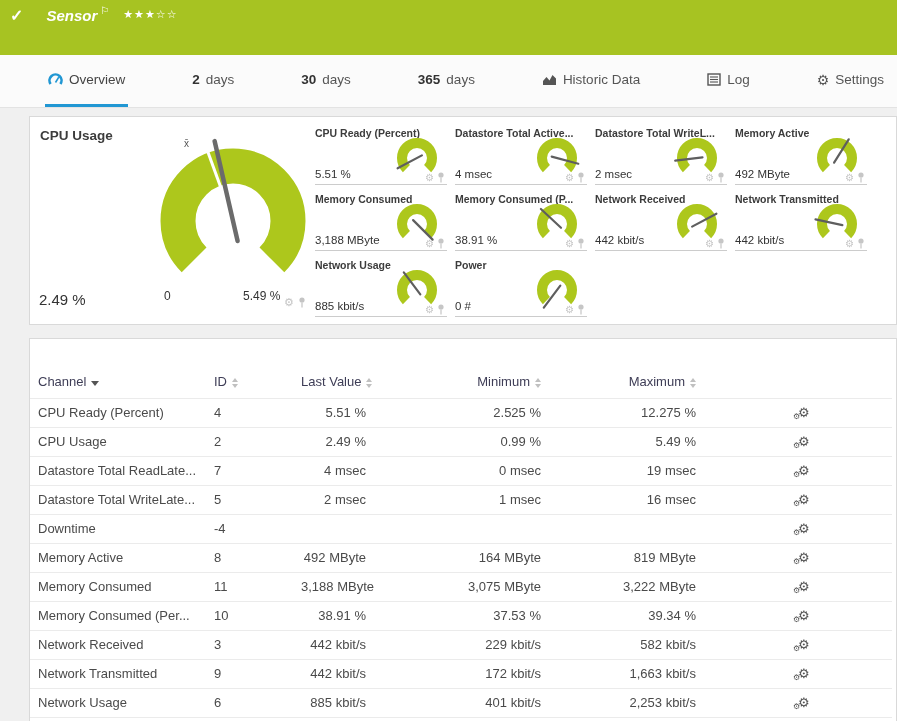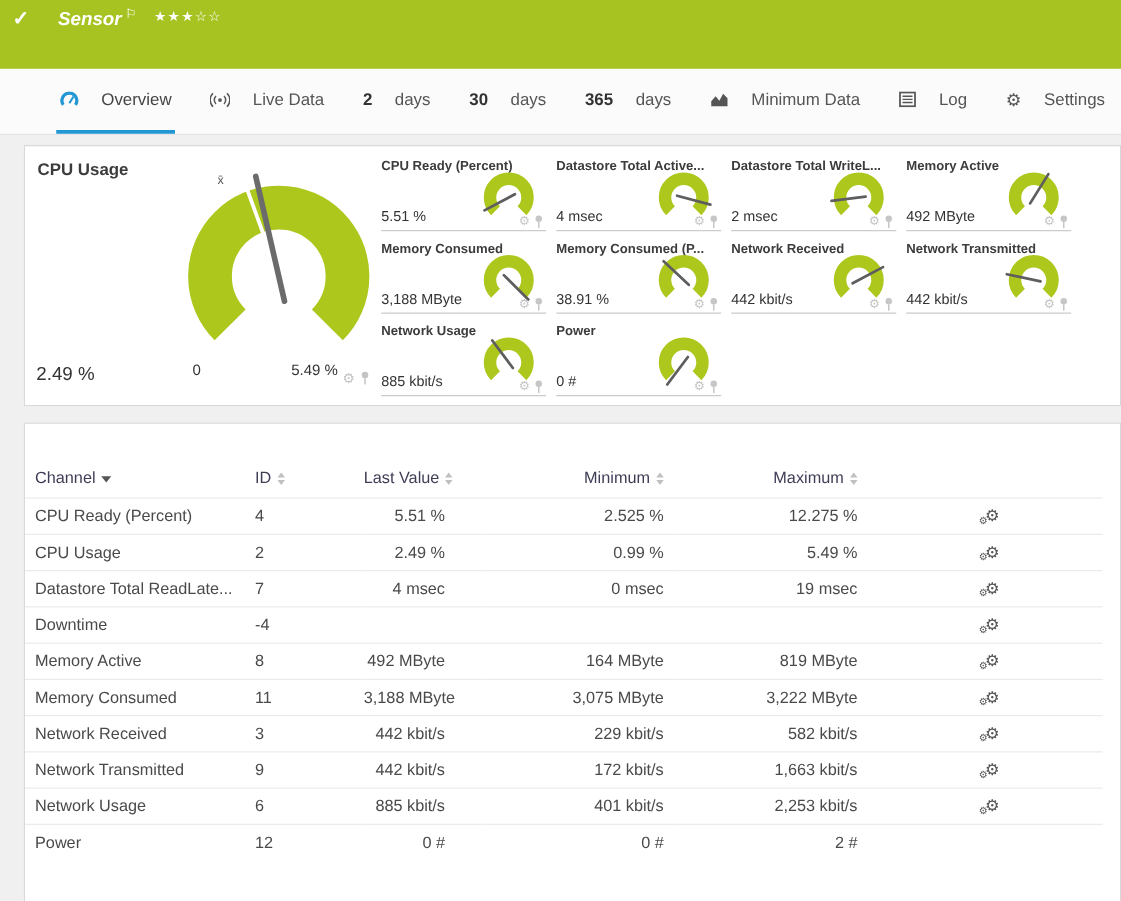--- a/index.html
+++ b/index.html
@@ -12,28 +12,28 @@
   .topbar-row{display:flex;align-items:flex-start;padding:7px 0 0 10px;}
   .check{font-size:16px;font-weight:bold;line-height:18px;}
   .kind{font-style:italic;font-weight:700;font-size:15px;margin-left:23px;line-height:18px;}
   .ttl{font-weight:700;font-size:15px;margin-left:5px;line-height:18px;}
   .flag{font-size:10px;margin-left:3px;margin-top:-2px;cursor:pointer;}
   .stars{margin-left:14px;font-size:11px;letter-spacing:1px;line-height:14px;cursor:pointer;}
   .ok{font-size:11px;font-weight:700;margin:4px 0 0 45px;}
   
   .tabbar{height:52px;background:#fbfbfb;border-bottom:1px solid #e3e3e3;
     display:flex;justify-content:space-between;align-items:stretch;padding:0 10px 0 45px;}
-  .tab{display:flex;align-items:center;gap:18px;font-size:13.5px;color:#555;
+  .tab{display:flex;align-items:center;gap:6px;font-size:13.5px;color:#555;
     border-bottom:3px solid transparent;padding:0 3px;cursor:pointer;white-space:nowrap;}
   .tab.active{border-bottom-color:#2197d3;color:#444;}
   .tab-num{font-weight:700;color:#333;}
   .tico{display:inline-flex;align-items:center;}
   .uni{font-size:14px;line-height:1;color:#555;}
   
-  .card{background:#fff;border:1px solid #d9d9d9;margin-left:19px;}
+  .card{background:#fff;border:1px solid #d9d9d9;margin-left:29px;}
   .gauge-card{height:207px;margin-top:8px;position:relative;}
   .table-card{margin-top:13px;height:420px;}
   
   .big-title{position:absolute;left:10px;top:11px;font-size:13.5px;font-weight:700;color:#3c3c3c;}
   .big-svg{position:absolute;left:103px;top:14px;}
   .big-val{position:absolute;left:9px;top:174px;font-size:15px;color:#333;}
   .big-min{position:absolute;left:134px;top:172px;font-size:12px;color:#333;}
   .big-max{position:absolute;left:213px;top:172px;font-size:12px;color:#333;}
   .big-icons{position:absolute;left:254px;top:179px;display:flex;gap:4px;align-items:center;color:#c4c4c4;font-size:11px;cursor:pointer;}
   
@@ -82,50 +82,38 @@
     <div class="tab active">
       <span class="tico">
         <svg width="15" height="14" viewBox="0 0 15 14">
           <path d="M2.6 10.9 A6 6 0 1 1 12.4 10.9" fill="none" stroke="#2197d3" stroke-width="2.6"></path>
           <line x1="7.5" y1="9.5" x2="10.8" y2="4.2" stroke="#2197d3" stroke-width="1.6"></line>
         </svg>
       </span>
       <span>Overview</span>
     </div>
     <div class="tab">
-      <span class="tico">
-        <svg width="16" height="14" viewBox="0 0 16 14">
-          <circle cx="8" cy="7" r="1.5" fill="#555"></circle>
-          <path d="M4.8 10.2 A4.5 4.5 0 0 1 4.8 3.8" fill="none" stroke="#555" stroke-width="1.2"></path>
-          <path d="M11.2 3.8 A4.5 4.5 0 0 1 11.2 10.2" fill="none" stroke="#555" stroke-width="1.2"></path>
-          <path d="M2.4 12.4 A7.6 7.6 0 0 1 2.4 1.6" fill="none" stroke="#555" stroke-width="1.2"></path>
-          <path d="M13.6 1.6 A7.6 7.6 0 0 1 13.6 12.4" fill="none" stroke="#555" stroke-width="1.2"></path>
-        </svg>
-      </span>
-      <span>Live Data</span>
-    </div>
-    <div class="tab">
       <span class="tab-num">2</span>
       <span>days</span>
     </div>
     <div class="tab">
       <span class="tab-num">30</span>
       <span>days</span>
     </div>
     <div class="tab">
       <span class="tab-num">365</span>
       <span>days</span>
     </div>
     <div class="tab">
       <span class="tico">
         <svg width="15" height="13" viewBox="0 0 15 13">
           <path d="M1 12 L1 8 L4.5 4 L7.5 7.5 L10.5 2 L14 5.5 L14 12 Z" fill="#555"></path>
         </svg>
       </span>
-      <span>Minimum Data</span>
+      <span>Historic Data</span>
     </div>
     <div class="tab">
       <span class="tico">
         <svg width="14" height="13" viewBox="0 0 14 13">
           <rect x="1" y="1" width="12" height="11" fill="none" stroke="#555" stroke-width="1.4"></rect>
           <line x1="3" y1="4" x2="11" y2="4" stroke="#555" stroke-width="1.1"></line>
           <line x1="3" y1="6.5" x2="11" y2="6.5" stroke="#555" stroke-width="1.1"></line>
           <line x1="3" y1="9" x2="11" y2="9" stroke="#555" stroke-width="1.1"></line>
         </svg>
       </span>
@@ -371,20 +359,28 @@
         </tr>
         <tr>
           <td class="col-ch">Datastore Total ReadLate...</td>
           <td class="col-id">7</td>
           <td class="col-r">4 msec</td>
           <td class="col-min">0 msec</td>
           <td class="col-max">19 msec</td>
           <td class="col-gear"><span class="rowgear">⚙<span class="g2">⚙</span></span></td>
         </tr>
         <tr>
+          <td class="col-ch">Datastore Total WriteLate...</td>
+          <td class="col-id">5</td>
+          <td class="col-r">2 msec</td>
+          <td class="col-min">1 msec</td>
+          <td class="col-max">16 msec</td>
+          <td class="col-gear"><span class="rowgear">⚙<span class="g2">⚙</span></span></td>
+        </tr>
+        <tr>
           <td class="col-ch">Downtime</td>
           <td class="col-id">-4</td>
           <td class="col-r"></td>
           <td class="col-min"></td>
           <td class="col-max"></td>
           <td class="col-gear"><span class="rowgear">⚙<span class="g2">⚙</span></span></td>
         </tr>
         <tr>
           <td class="col-ch">Memory Active</td>
           <td class="col-id">8</td>
@@ -392,20 +388,28 @@
           <td class="col-min">164 MByte</td>
           <td class="col-max">819 MByte</td>
           <td class="col-gear"><span class="rowgear">⚙<span class="g2">⚙</span></span></td>
         </tr>
         <tr>
           <td class="col-ch">Memory Consumed</td>
           <td class="col-id">11</td>
           <td class="col-r">3,188 MByte</td>
           <td class="col-min">3,075 MByte</td>
           <td class="col-max">3,222 MByte</td>
+          <td class="col-gear"><span class="rowgear">⚙<span class="g2">⚙</span></span></td>
+        </tr>
+        <tr>
+          <td class="col-ch">Memory Consumed (Per...</td>
+          <td class="col-id">10</td>
+          <td class="col-r">38.91 %</td>
+          <td class="col-min">37.53 %</td>
+          <td class="col-max">39.34 %</td>
           <td class="col-gear"><span class="rowgear">⚙<span class="g2">⚙</span></span></td>
         </tr>
         <tr>
           <td class="col-ch">Network Received</td>
           <td class="col-id">3</td>
           <td class="col-r">442 kbit/s</td>
           <td class="col-min">229 kbit/s</td>
           <td class="col-max">582 kbit/s</td>
           <td class="col-gear"><span class="rowgear">⚙<span class="g2">⚙</span></span></td>
         </tr>

